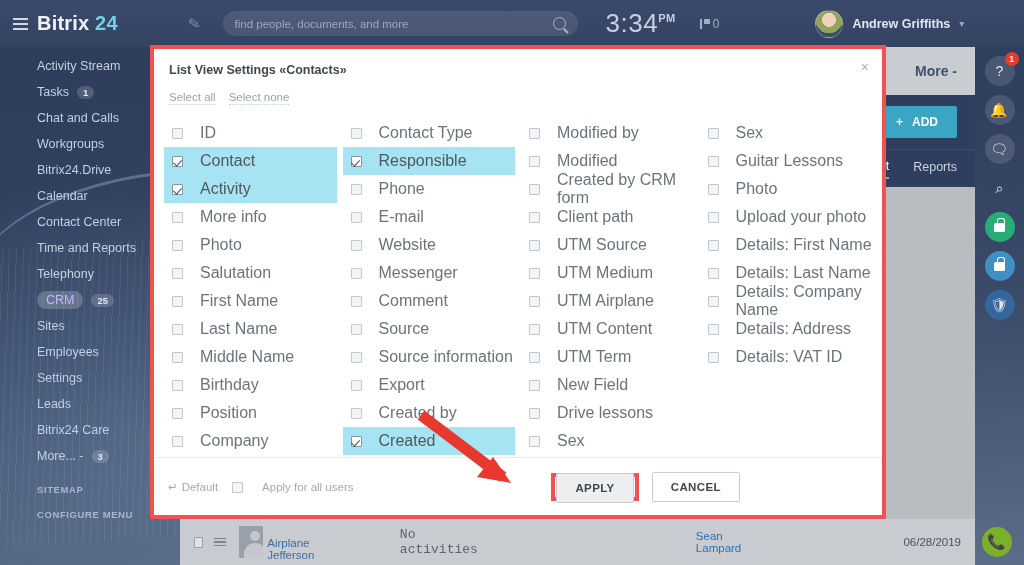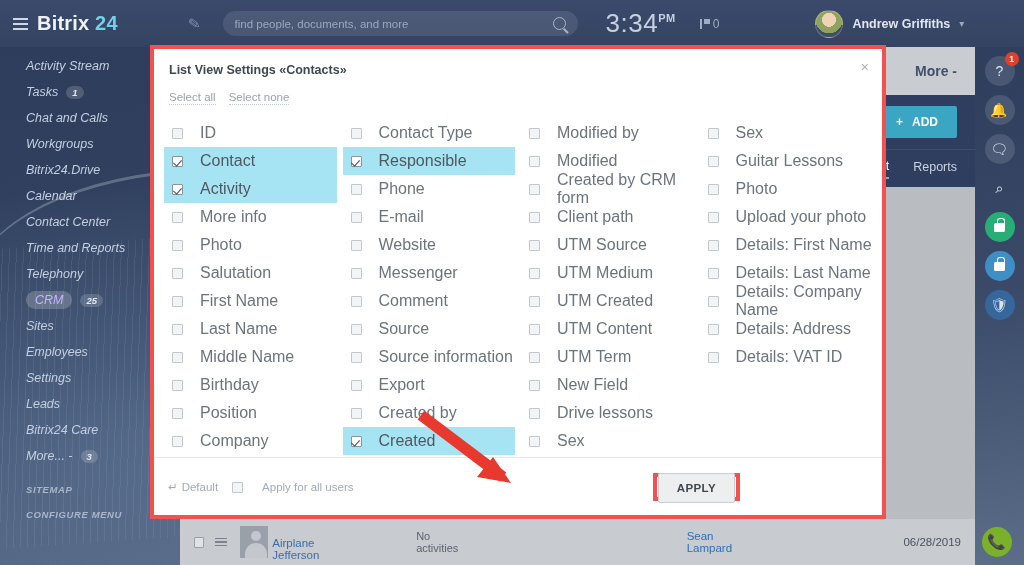--- a/index.html
+++ b/index.html
@@ -70,22 +70,22 @@
   .avatar-top {
     width: 28px; height: 28px; border-radius: 50%;
     background: radial-gradient(circle at 50% 34%, #f0d2b6 0 32%, #8fa35e 33% 62%, #3f4f67 63% 100%);
     border: 1px solid rgba(255,255,255,.22);
   }
   .user-name { color: #dfe6f1; font-size: 12.5px; font-weight: bold; }
   .caret { color: #9aa8c0; font-size: 10px; }
 
   
   .sidebar {
-    position: absolute; top: 47px; left: 1px; width: 180px; bottom: 0;
-    z-index: 10; padding-top: 6px; font-style: italic;
+    position: absolute; top: 47px; left: 12px; width: 180px; bottom: 0;
+    z-index: 10; padding-top: 6px;
   }
   .nav-item {
     height: 26px; display: flex; align-items: center; padding-left: 25px;
     color: #c3cfe2; font-size: 12.5px; gap: 8px; cursor: pointer;
   }
   .nav-item.active .nav-label {
     background: rgba(255,255,255,.20); padding: 2px 9px; border-radius: 11px; color: #c4b5fd;
   }
   .badge-pill {
     background: rgba(255,255,255,.17); color: #dfe7f3; font-size: 9.5px;
@@ -154,21 +154,21 @@
   .gr-chk { width: 11px; height: 11px; border: 1px solid #9aa0aa; background: #dfe2e6; border-radius: 1px; }
   .gr-menu { margin-left: 11px; display:flex; flex-direction:column; gap:2px; }
   .gr-menu i { width: 12px; height: 1.6px; background: #7d838d; display:block; }
   .gr-av {
     width: 32px; height: 32px; margin-left: 13px;
     background: #9aa0aa; position: relative; overflow: hidden;
   }
   .gr-av:before{content:"";position:absolute;left:11px;top:5px;width:10px;height:10px;border-radius:50%;background:#c4c8ce;}
   .gr-av:after{content:"";position:absolute;left:5px;top:17px;width:22px;height:16px;border-radius:11px 11px 0 0;background:#c4c8ce;}
   .gr-name { color: #3a6ea8; font-size: 11.5px; margin-left: 4px; align-self: flex-end; padding-bottom: 4px; }
-  .gr-act { color: #5c6470; font-size: 11px; margin-left: 62px; }
+  .gr-act { color: #5c6470; font-size: 13px; margin-left: 62px; font-family: Liberation Mono, monospace; }
   .gr-resp { color: #2f6fb5; font-size: 11.5px; margin-left: 218px; }
   .gr-date { color: #4b5360; font-size: 11.5px; margin-left: 150px; }
   .phone-fab {
     position: absolute; right: 12px; bottom: 8px; width: 30px; height: 30px;
     border-radius: 50%; background: #7bb02a; color: #fff; display:flex;
     align-items:center; justify-content:center; font-size: 15px; z-index: 40; cursor: pointer;
   }
 
   
   .modal-outline {
@@ -514,21 +514,21 @@
             <div class="opt">
               <span class="cb"></span>
               <span>UTM Source</span>
             </div>
             <div class="opt">
               <span class="cb"></span>
               <span>UTM Medium</span>
             </div>
             <div class="opt">
               <span class="cb"></span>
-              <span>UTM Created</span>
+              <span>UTM Airplane</span>
             </div>
             <div class="opt">
               <span class="cb"></span>
               <span>UTM Content</span>
             </div>
             <div class="opt">
               <span class="cb"></span>
               <span>UTM Term</span>
             </div>
             <div class="opt">
@@ -591,20 +591,21 @@
         </span>
         <span class="foot-apply-all">
           <span class="cb"></span>
           <span>Apply for all users</span>
         </span>
 
         <span class="btn-zone">
           <span class="apply-hl">
             <span class="btn apply">APPLY</span>
           </span>
+          <span class="btn">CANCEL</span>
         </span>
 
         <svg class="arrow-svg" width="120" height="90" viewBox="0 0 120 90">
           <path d="M6 4 L88 66" stroke="#e8392f" stroke-width="11" stroke-linecap="butt"></path>
           <path d="M96 72 L62 66 L78 46 Z" fill="#e8392f"></path>
         </svg>
       </div>
     </div>
   </div>
 

